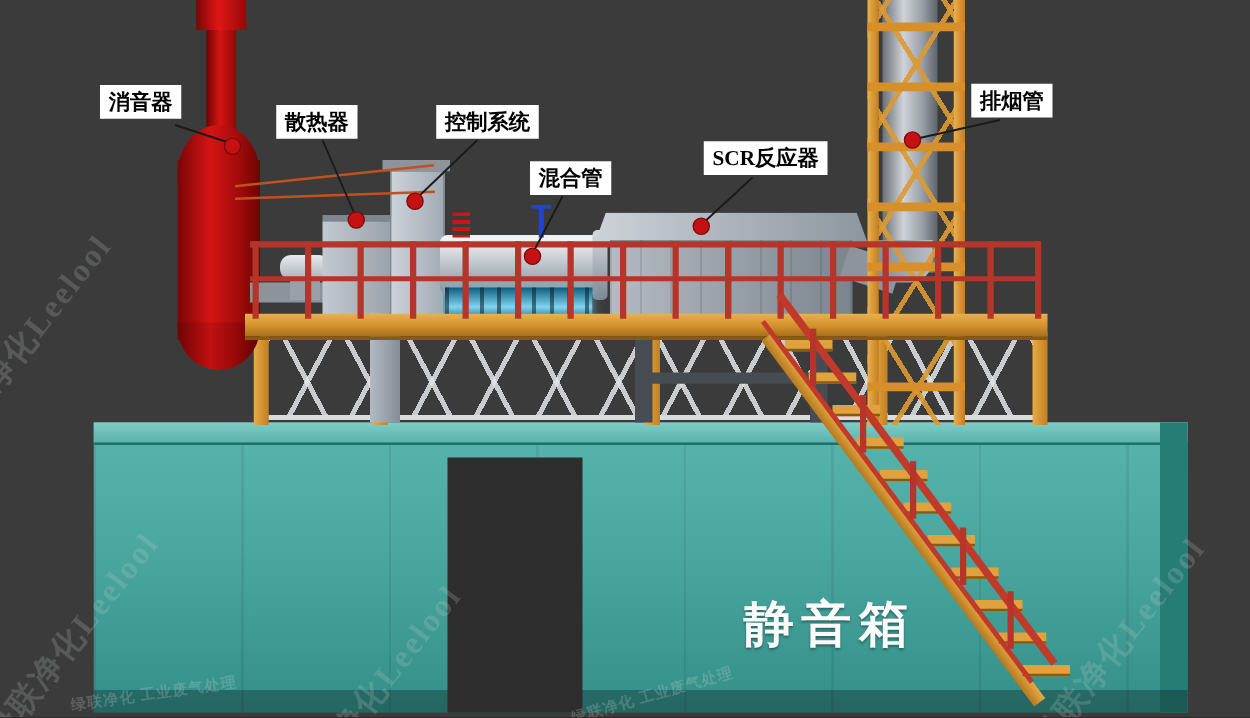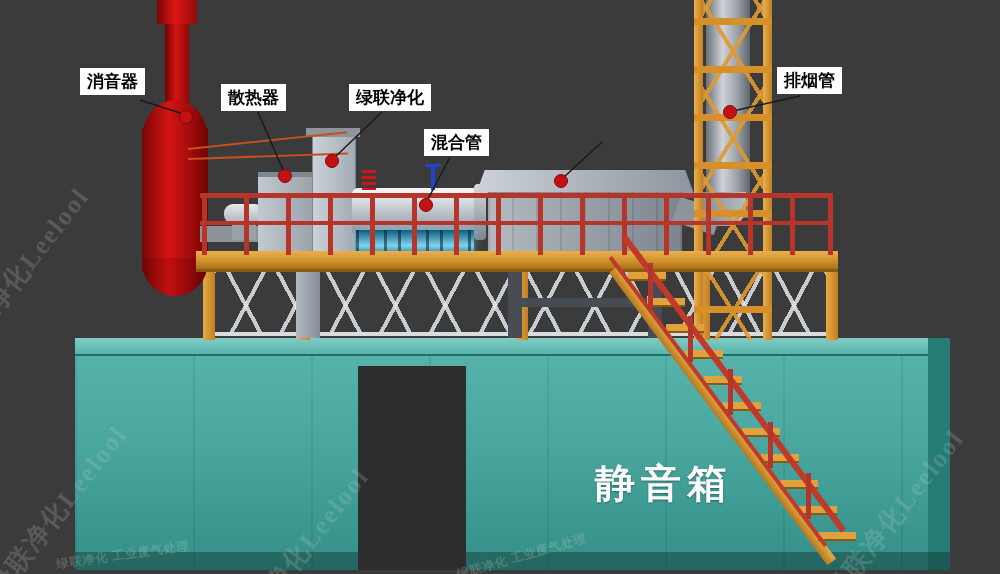--- a/index.html
+++ b/index.html
@@ -28,21 +28,21 @@
               background:linear-gradient(180deg,#58b5ae 0%,#4aa79f 45%,#338f88 100%);">
     <div class="abs" style="left:0;top:0;width:100%;height:16px;
                 background:linear-gradient(180deg,#7fcdc6,#5ab4ad);border-bottom:2px solid #1f6e68;"></div>
     <div class="abs" style="left:0;top:18px;width:100%;height:214px;
                 background:repeating-linear-gradient(90deg,rgba(0,0,0,0.07) 0 2px,transparent 2px 118px);"></div>
     <div class="abs" style="right:0;top:0;width:22px;height:100%;background:#257d76;"></div>
     <div class="abs" style="left:0;bottom:0;width:100%;height:18px;background:rgba(0,0,0,0.28);"></div>
   </div>
   <div class="abs" style="left:358px;top:366px;width:108px;height:204px;background:#2d2d2d;"></div>
 
-  <div class="title" style="left:595px;top:456px;">静音箱</div>
+  <div class="title" style="left:595px;top:472px;">静音箱</div>
 
   <div class="abs" style="left:210px;top:270px;width:620px;height:66px;
               background:
                repeating-linear-gradient(62deg,rgba(226,229,232,0.85) 0 4px,transparent 4px 44px),
                repeating-linear-gradient(-62deg,rgba(226,229,232,0.85) 0 4px,transparent 4px 44px);"></div>
   <div class="abs" style="left:205px;top:332px;width:630px;height:4px;background:#d9dde0;"></div>
   <div class="abs leg" style="left:203px;top:266px;height:74px;"></div>
   <div class="abs leg" style="left:298px;top:266px;height:74px;"></div>
   <div class="abs leg" style="left:516px;top:266px;height:74px;"></div>
   <div class="abs leg" style="left:698px;top:266px;height:74px;"></div>
@@ -178,22 +178,23 @@
     <circle cx="186" cy="117" r="6.5" fill="#c41111" stroke="#7e0909" stroke-width="1"></circle>
     <circle cx="285" cy="176" r="6.5" fill="#c41111" stroke="#7e0909" stroke-width="1"></circle>
     <circle cx="332" cy="161" r="6.5" fill="#c41111" stroke="#7e0909" stroke-width="1"></circle>
     <circle cx="426" cy="205" r="6.5" fill="#c41111" stroke="#7e0909" stroke-width="1"></circle>
     <circle cx="561" cy="181" r="6.5" fill="#c41111" stroke="#7e0909" stroke-width="1"></circle>
     <circle cx="730" cy="112" r="6.5" fill="#c41111" stroke="#7e0909" stroke-width="1"></circle>
   </svg>
 
   <div class="label" style="left:80px;top:68px;">消音器</div>
   <div class="label" style="left:221px;top:84px;">散热器</div>
-  <div class="label" style="left:349px;top:84px;">绿联净化</div>
+  <div class="label" style="left:349px;top:84px;">控制系统</div>
   <div class="label" style="left:424px;top:129px;">混合管</div>
+  <div class="label" style="left:563px;top:113px;">SCR反应器</div>
   <div class="label" style="left:777px;top:67px;">排烟管</div>
 
   <div class="wm" style="left:-30px;top:330px;transform:rotate(-52deg);">绿联净化Leelool</div>
   <div class="wm" style="left:8px;top:568px;transform:rotate(-52deg);">绿联净化Leelool</div>
   <div class="wm" style="left:250px;top:610px;transform:rotate(-52deg);">绿联净化Leelool</div>
   <div class="wm" style="left:845px;top:572px;transform:rotate(-52deg);">绿联净化Leelool</div>
   <div class="wm wm-sm" style="left:460px;top:566px;transform:rotate(-16deg);">绿联净化 工业废气处理</div>
   <div class="wm wm-sm" style="left:58px;top:556px;transform:rotate(-8deg);">绿联净化 工业废气处理</div>
 
 </div>

